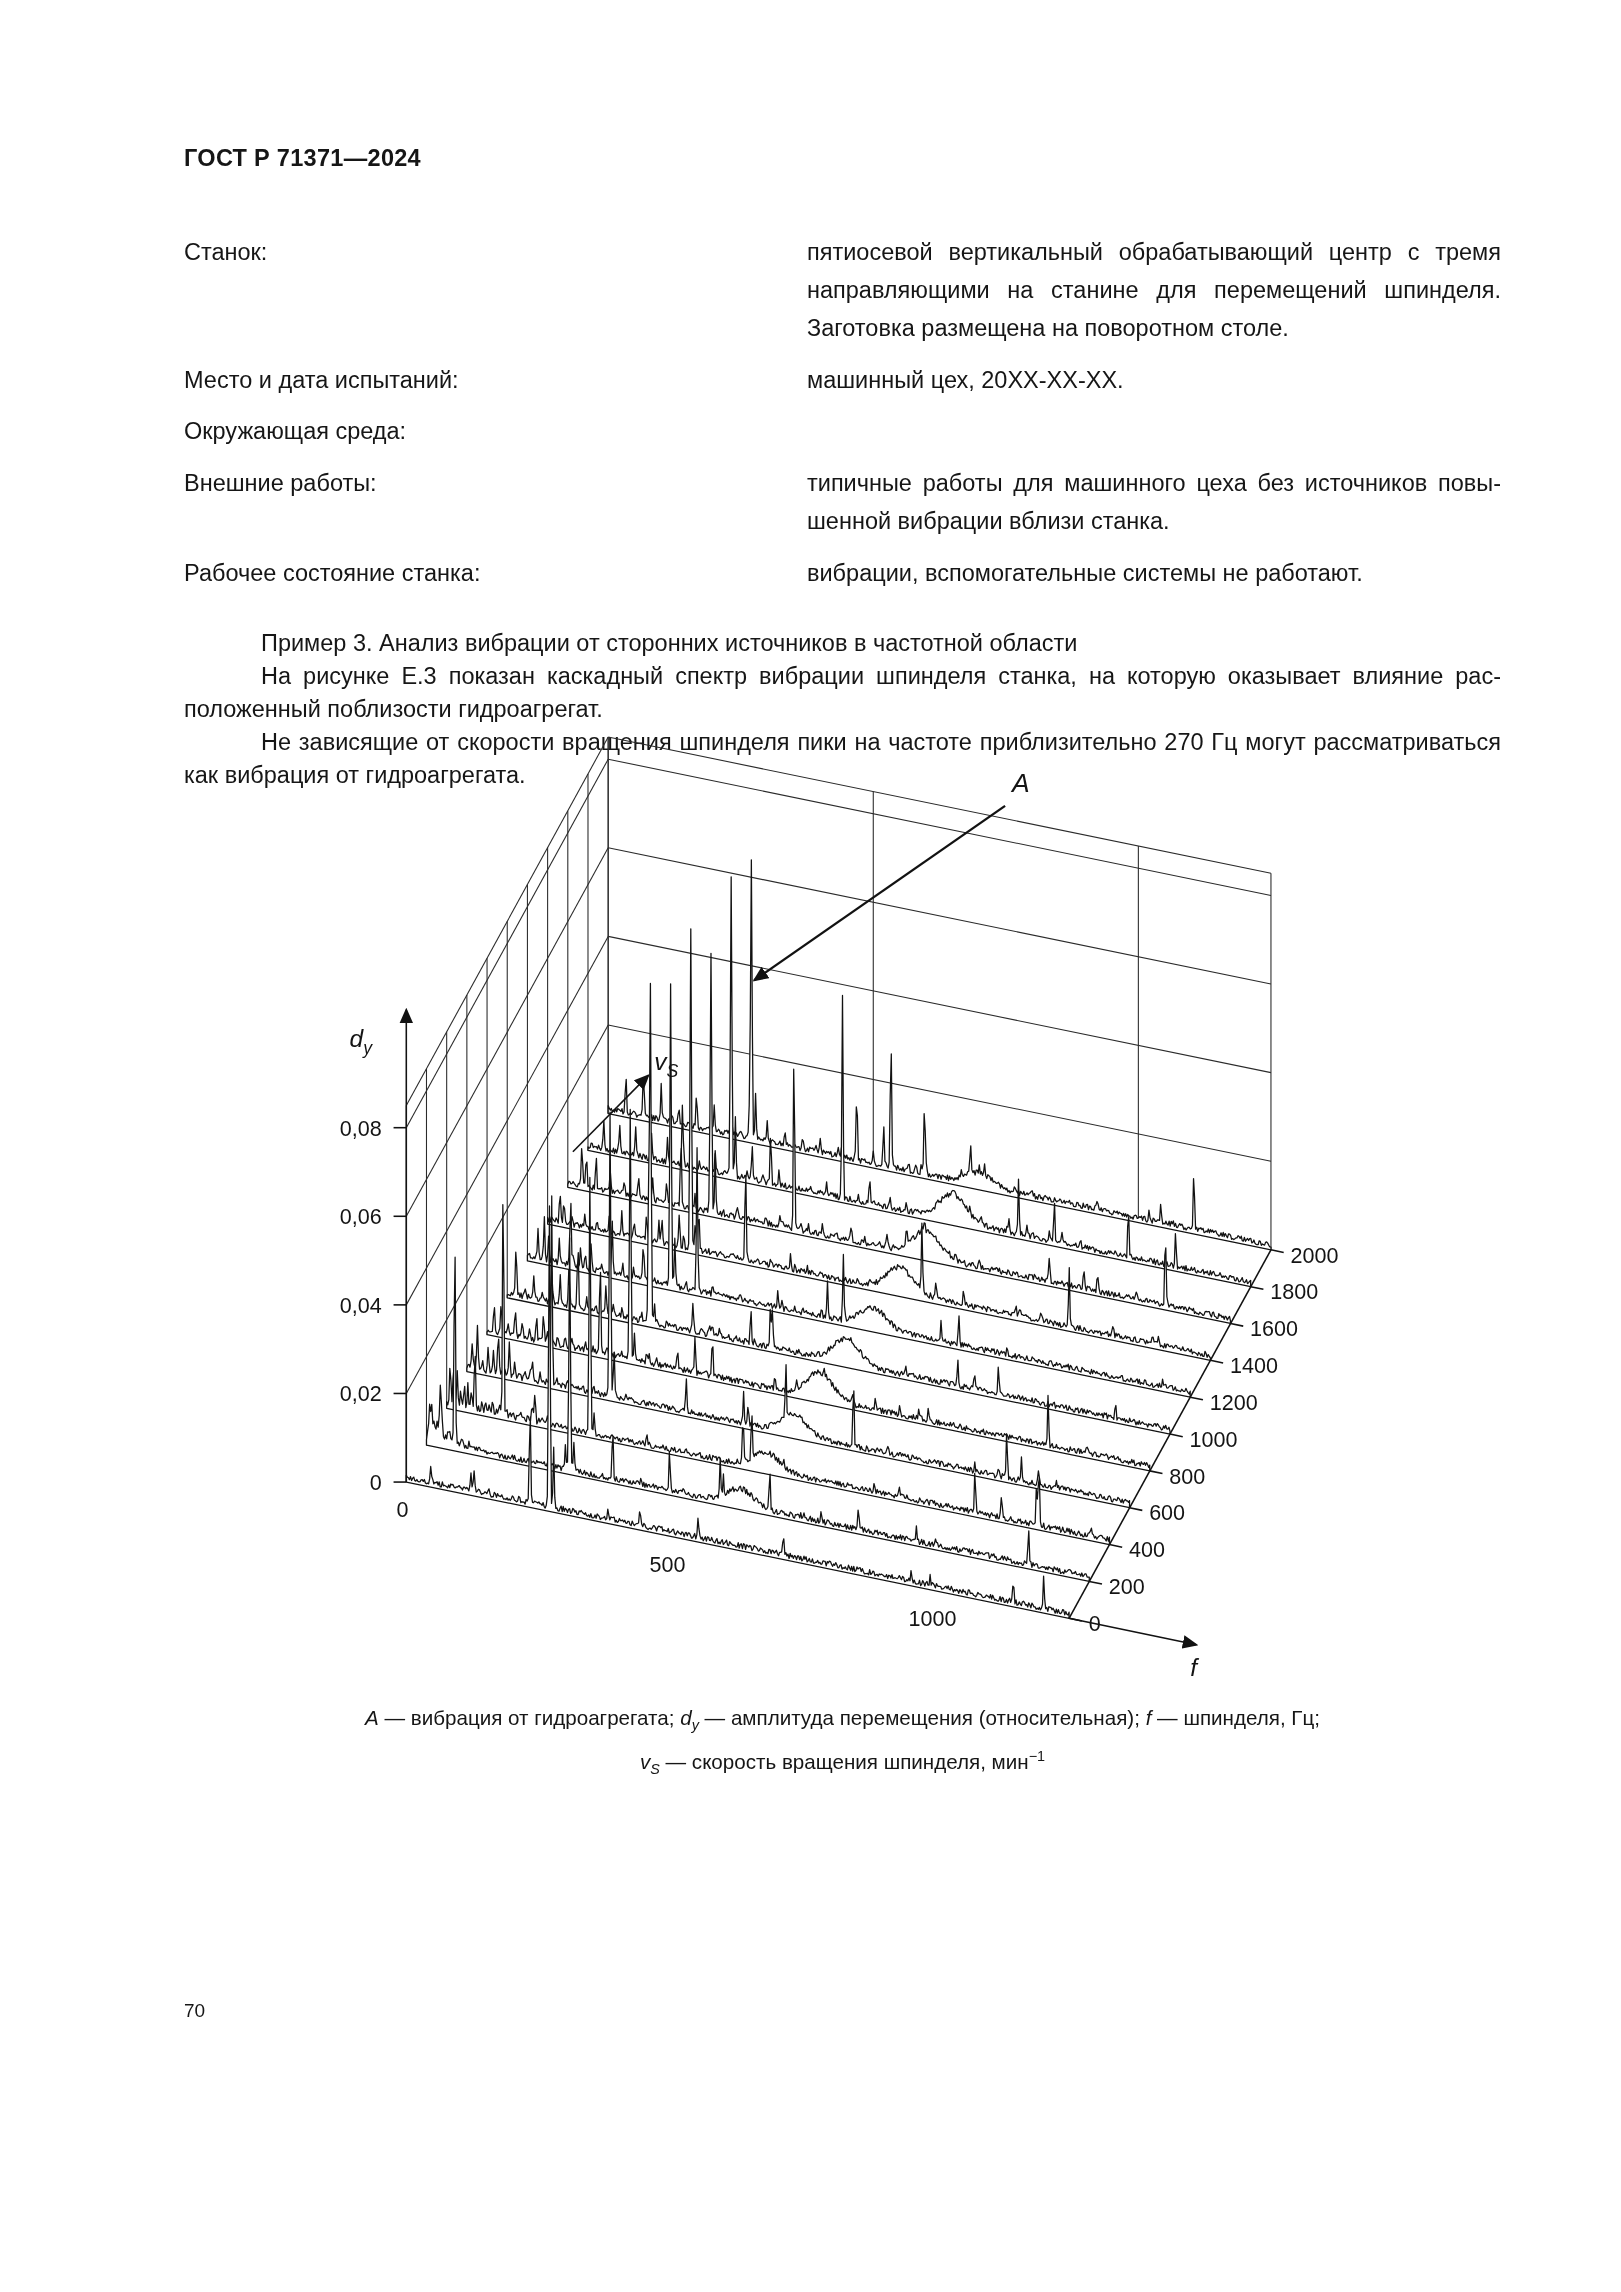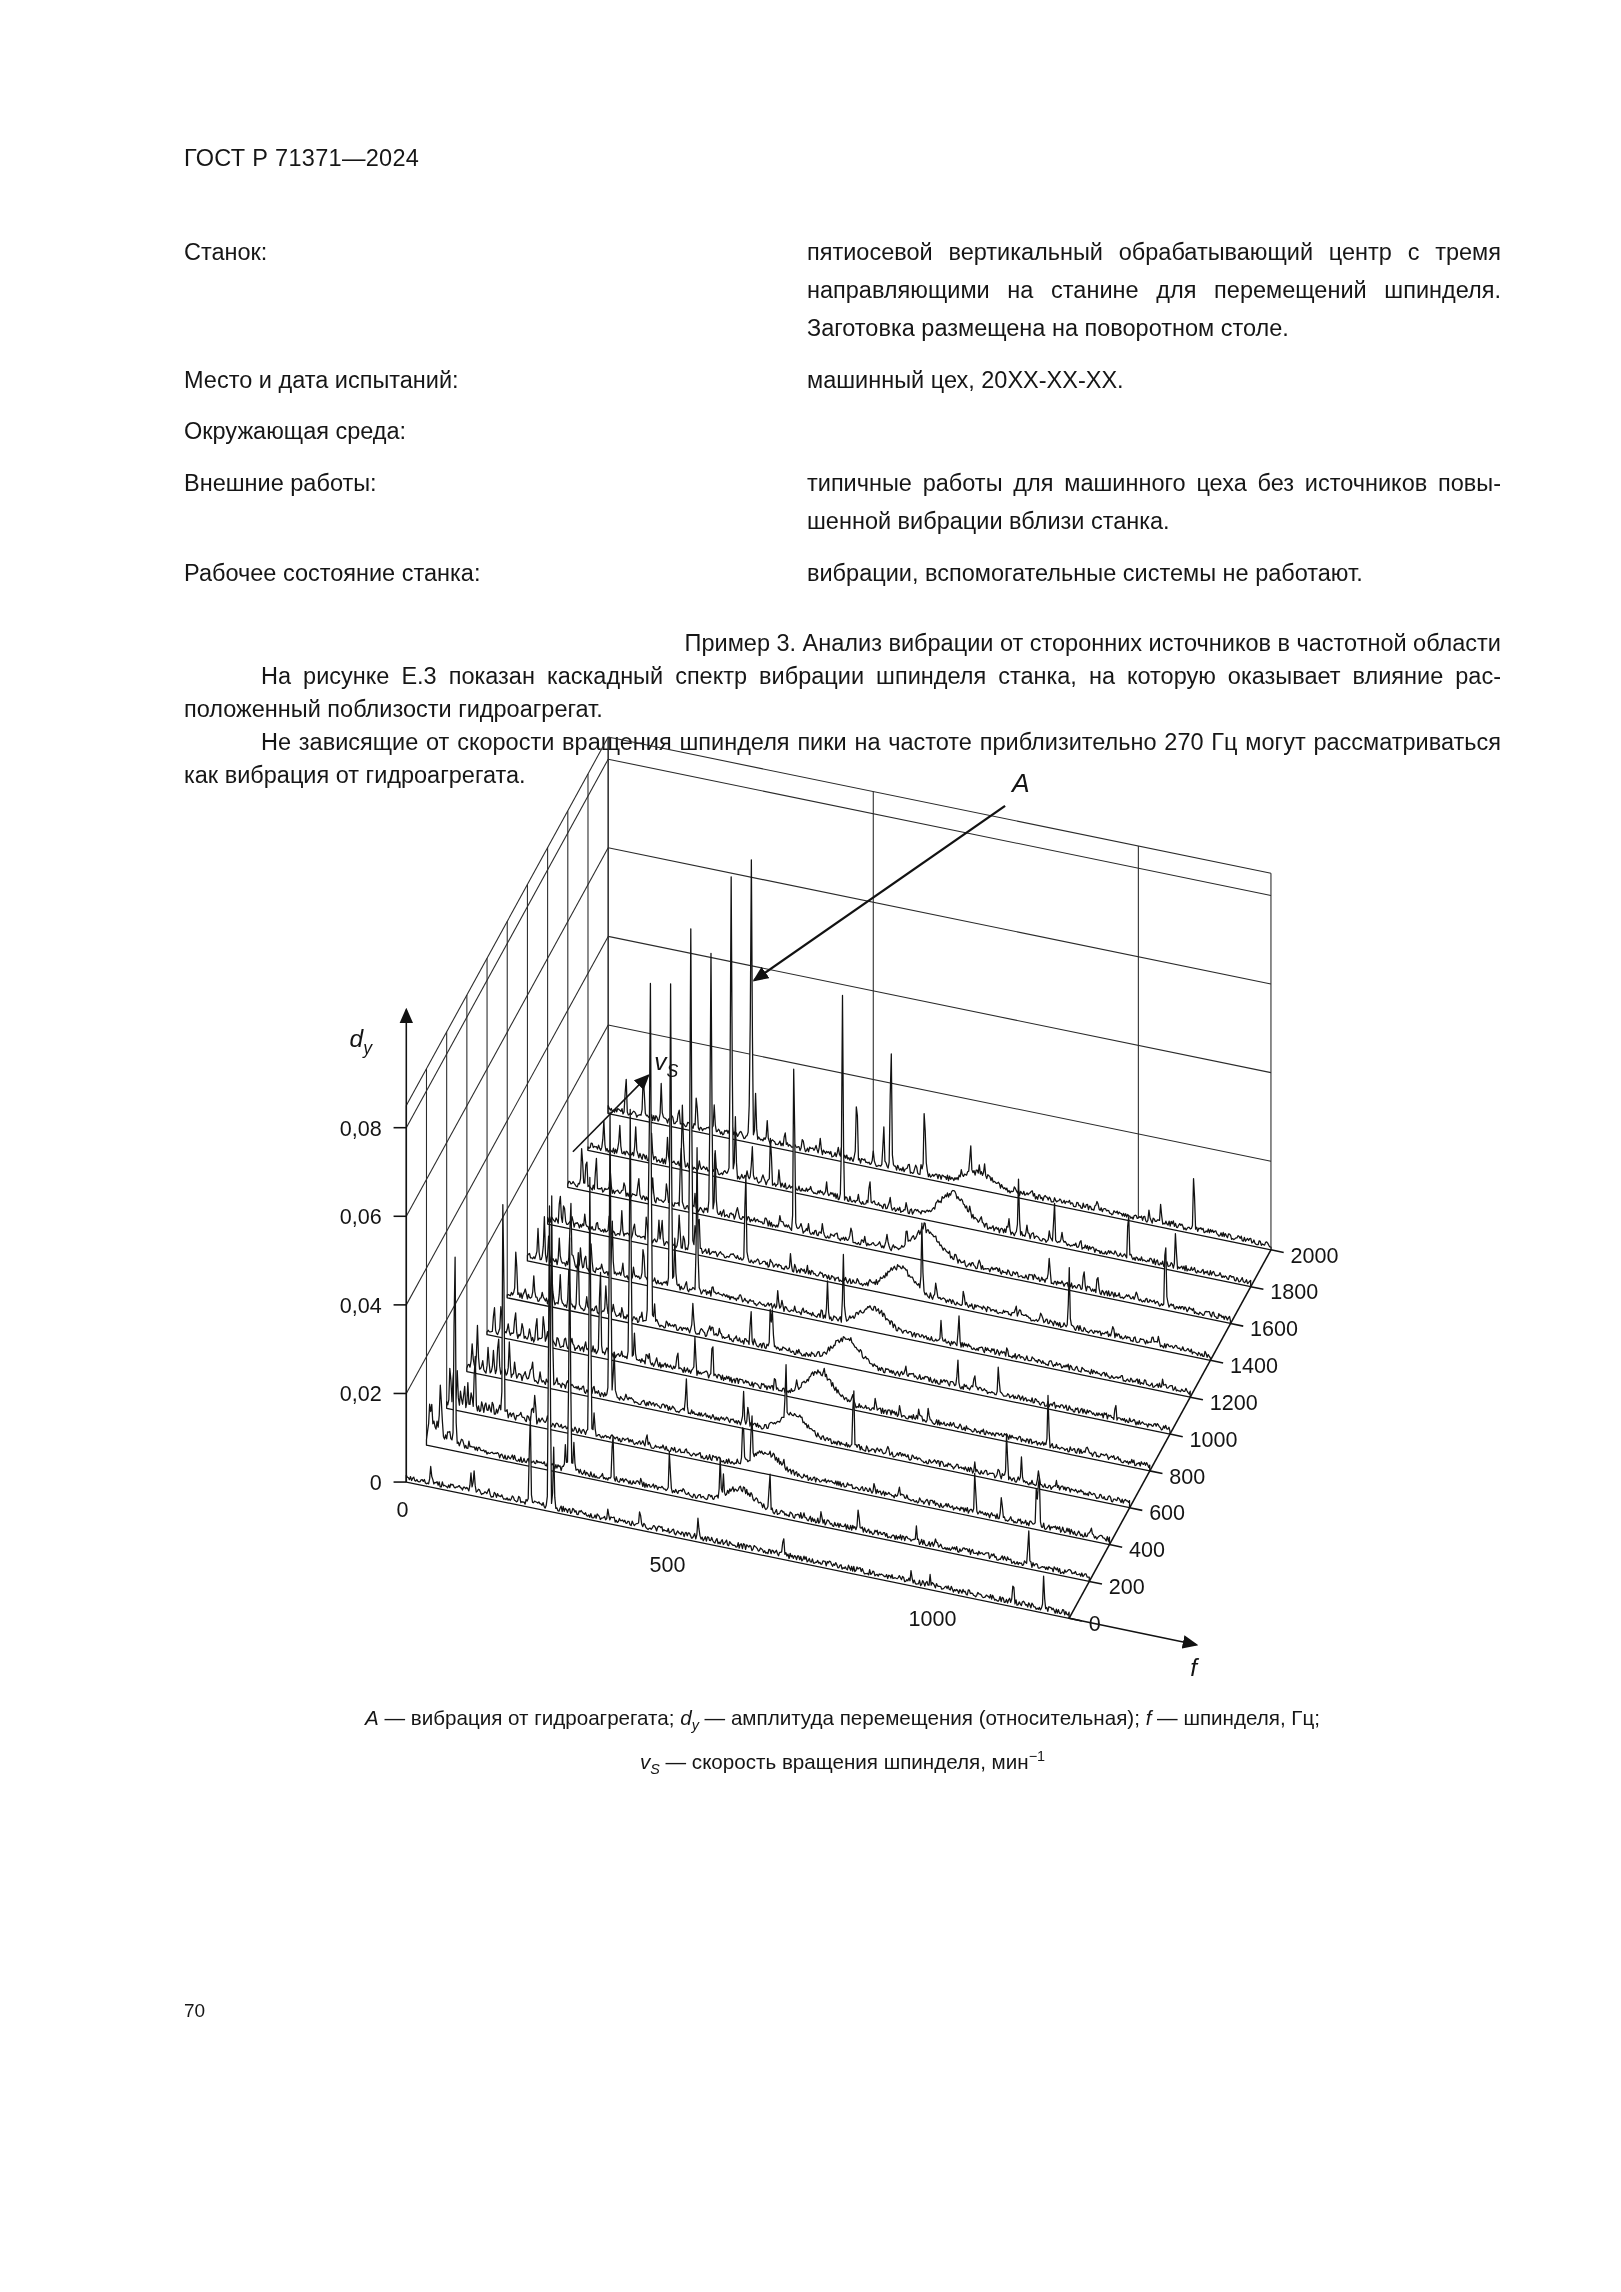--- a/index.html
+++ b/index.html
@@ -1,28 +1,28 @@
 <!DOCTYPE html>
 <html lang="ru"><head>
 <meta charset="utf-8">
 <style>
   *{margin:0;padding:0;box-sizing:border-box}
   html,body{background:#ffffff}
   .page{
     position:relative;width:1621px;height:2293px;background:#ffffff;
     font-family:"Liberation Sans","DejaVu Sans",sans-serif;color:#161616;overflow:hidden;
   }
-  .gost-header{position:absolute;left:184px;top:145px;font-size:23.5px;font-weight:normal;letter-spacing:0.3px}
+  .gost-header{position:absolute;left:184px;top:145px;font-size:23.5px;font-weight:bold;letter-spacing:0.3px}
   .details{position:absolute;left:184px;top:233px;width:1317px;font-size:23.5px;line-height:38px}
   .drow{display:flex;margin-bottom:13.7px}
   .term{width:623px;flex:none}
   .def{flex:1;text-align:justify}
   .paras{position:absolute;left:184px;top:627px;width:1317px;font-size:23.5px;line-height:33px}
   .paras p{text-indent:77px;text-align:justify}
-  .paras p.ex{text-align:right}
+  .paras p.ex{text-align:left}
   .figure{position:absolute;left:274px;top:588px;width:1176px;height:1108px}
   .caption{position:absolute;left:184px;top:1702px;width:1317px;text-align:center;font-size:20.6px;line-height:31px}
   .figtitle{position:absolute;left:184px;top:1776px;width:1317px;text-align:center;font-size:21.6px;line-height:32px}
   .pagenum{position:absolute;left:184px;top:2000px;font-size:19px}
   sub,sup{font-size:70%}
   
   .figure svg text{fill:#141414;font-family:"Liberation Sans","DejaVu Sans",sans-serif}
   .tk{font-size:22px}
   .al{font-size:25px;font-style:italic}
   .aA{font-size:27px;font-style:italic}

